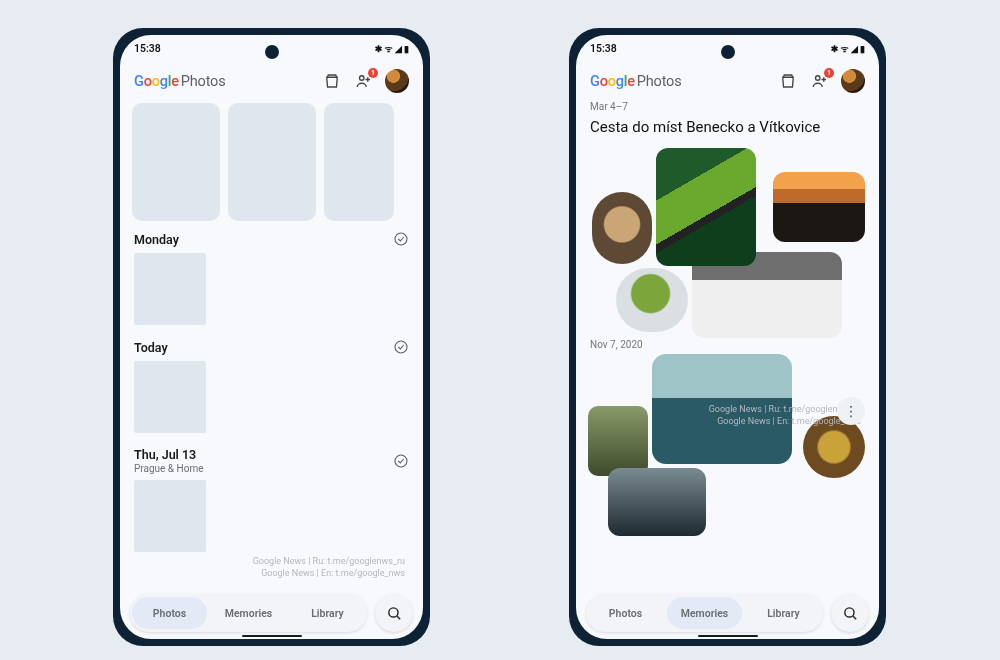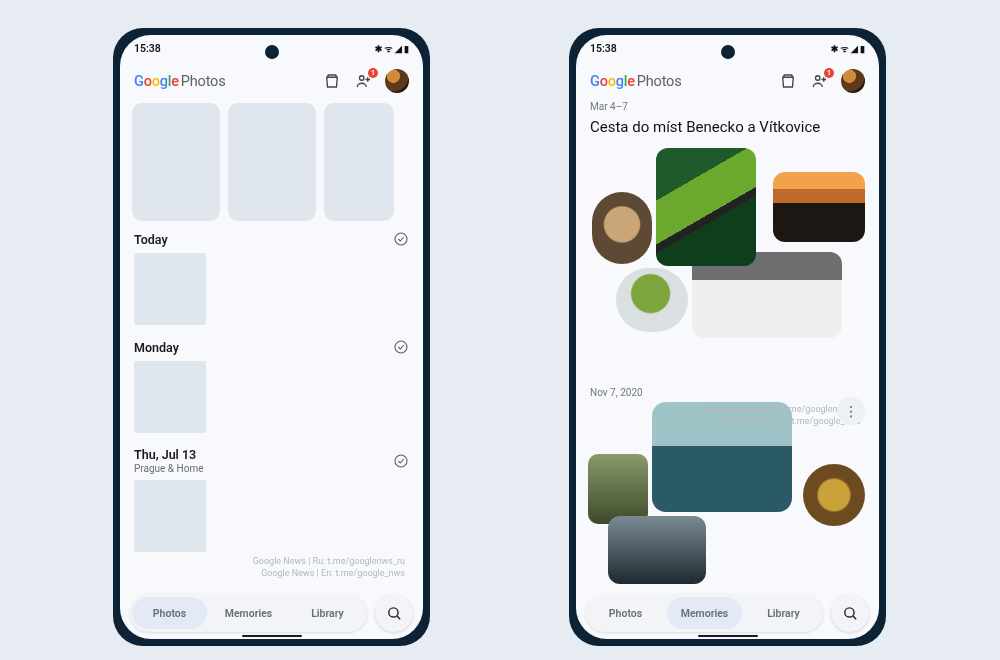--- a/index.html
+++ b/index.html
@@ -119,36 +119,36 @@
 
       <div class="content">
         <div class="cardrow">
           <div class="card"></div>
           <div class="card"></div>
           <div class="card last"></div>
         </div>
 
         <div class="group">
           <div class="ghdr">
-            <div>
-              <div class="gtitle">Today</div>
-            </div>
+            <div class="gtitle">Monday</div>
             <span class="check"><svg viewBox="0 0 24 24">
                   <circle cx="12" cy="12" r="9"></circle>
                   <path d="M8 12l3 3 5-6"></path>
                 </svg></span>
           </div>
           <div class="thumbrow">
               <div class="thumb"></div>
             </div>
         </div>
 
         <div class="group">
           <div class="ghdr">
-            <div class="gtitle">Monday</div>
+            <div>
+              <div class="gtitle">Today</div>
+            </div>
             <span class="check"><svg viewBox="0 0 24 24">
                   <circle cx="12" cy="12" r="9"></circle>
                   <path d="M8 12l3 3 5-6"></path>
                 </svg></span>
           </div>
           <div class="thumbrow">
               <div class="thumb"></div>
             </div>
         </div>
 
@@ -242,21 +242,21 @@
         </div>
         <div class="morebtn" style="top:296px">
             <span>⋮</span>
           </div>
 
         <div class="credits" style="top:302px">
           <div>Google News | Ru: t.me/googlenws_ru</div>
           <div>Google News | En: t.me/google_nws</div>
         </div>
 
-        <div class="memhdr" style="margin-top:48px">
+        <div class="memhdr" style="">
           <div class="memdate">Nov 7, 2020</div>
         </div>
         <div class="collage2">
           <div class="d1"></div>
           <div class="d2"></div>
           <div class="d3"></div>
           <div class="d4"></div>
         </div>
       </div>
 

